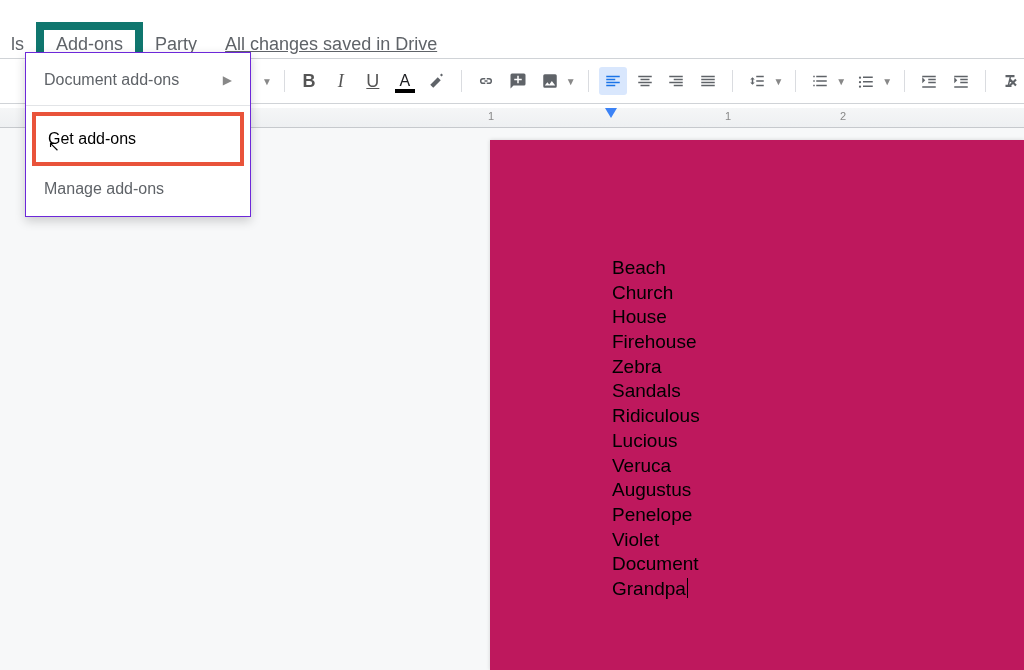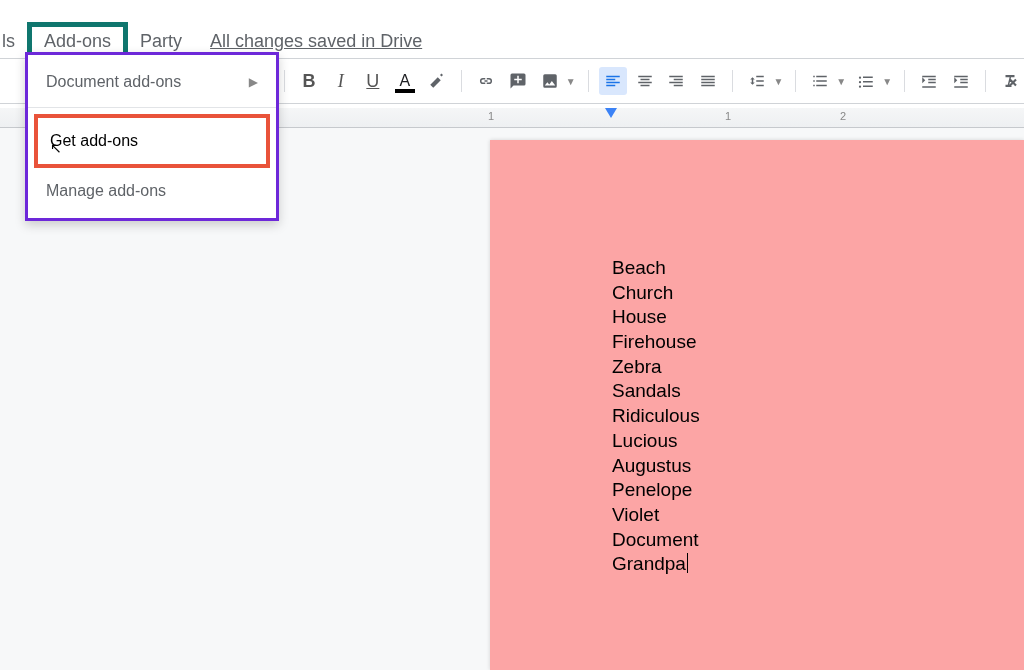--- a/index.html
+++ b/index.html
@@ -10,33 +10,33 @@
     height: 670px;
     overflow: hidden;
     position: relative;
     color: #202124;
   }
 
   
   .menubar {
     position: absolute;
     top: 22px;
-    left: 0;
+    left: 9px;
     display: flex;
     align-items: center;
     font-size: 18px;
     color: #5f6368;
   }
   .menubar .item {
     padding: 4px 12px;
     cursor: pointer;
   }
   .menubar .item.partial { padding-left: 2px; }
   .addons-btn {
-    border: 5px solid #0f766e;
+    border: 8px solid #0f766e;
     padding: 4px 10px;
   }
   .saved {
     margin-left: 16px;
     text-decoration: underline;
     color: #5f6368;
     cursor: pointer;
   }
 
   
@@ -86,23 +86,23 @@
     width: 0; height: 0;
     border-left: 6px solid transparent;
     border-right: 6px solid transparent;
     border-top: 10px solid #3b82f6;
   }
 
   
   .dropdown {
     position: absolute;
     left: 25px; top: 52px;
-    width: 254px;
+    width: 226px;
     background: #fff;
-    border: 3px solid #6d28d9;
+    border: 1px solid #6d28d9;
     box-shadow: 0 4px 10px rgba(0,0,0,0.18);
     padding: 8px 0;
     z-index: 40;
   }
   .dropdown .dd-item {
     padding: 10px 18px;
     font-size: 16px;
     color: #5f6368;
     display:flex; align-items:center; justify-content:space-between;
     cursor: pointer;
@@ -124,21 +124,21 @@
   
   .page-surface {
     position:absolute;
     top:128px; left:0; right:0; bottom:0;
     background:#f7f8f9;
   }
   .page {
     position:absolute;
     left:490px; top:12px;
     width:534px; height:530px;
-    background:#fca5a5;
+    background:#be185d;
     box-shadow: 0 0 4px rgba(0,0,0,0.15);
     padding: 116px 0 0 122px;
     font-size: 19px;
     color:#000;
     line-height: 1.3;
     font-family: Arial, sans-serif;
   }
   .page .line { white-space: pre; }
   .caret {
     display:inline-block;
@@ -290,19 +290,20 @@
 <div class="page-surface">
   <div class="page" id="doc-page">
       <div class="line">Beach</div>
       <div class="line">Church</div>
       <div class="line">House</div>
       <div class="line">Firehouse</div>
       <div class="line">Zebra</div>
       <div class="line">Sandals</div>
       <div class="line">Ridiculous</div>
       <div class="line">Lucious</div>
+      <div class="line">Veruca</div>
       <div class="line">Augustus</div>
       <div class="line">Penelope</div>
       <div class="line">Violet</div>
       <div class="line">Document</div>
       <div class="line">Grandpa<span class="caret"></span></div>
     </div>
 </div>
 
 </body></html>

